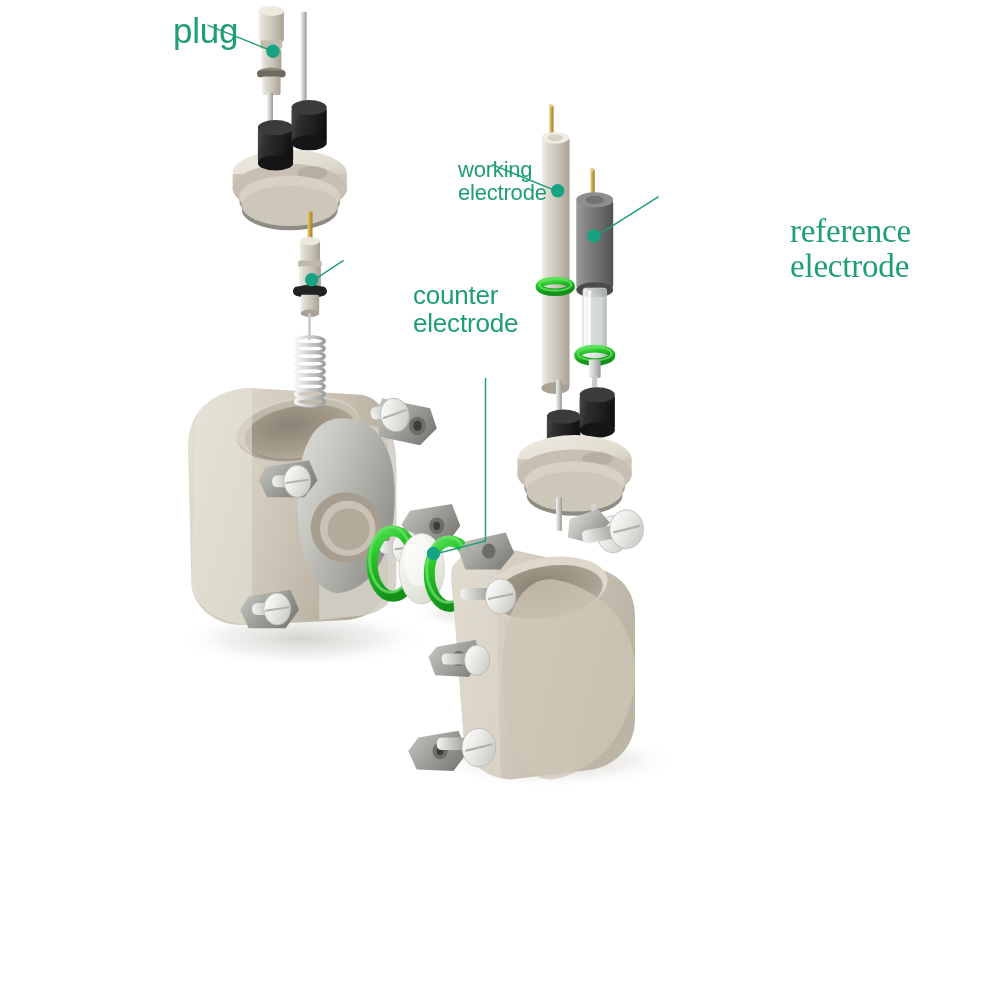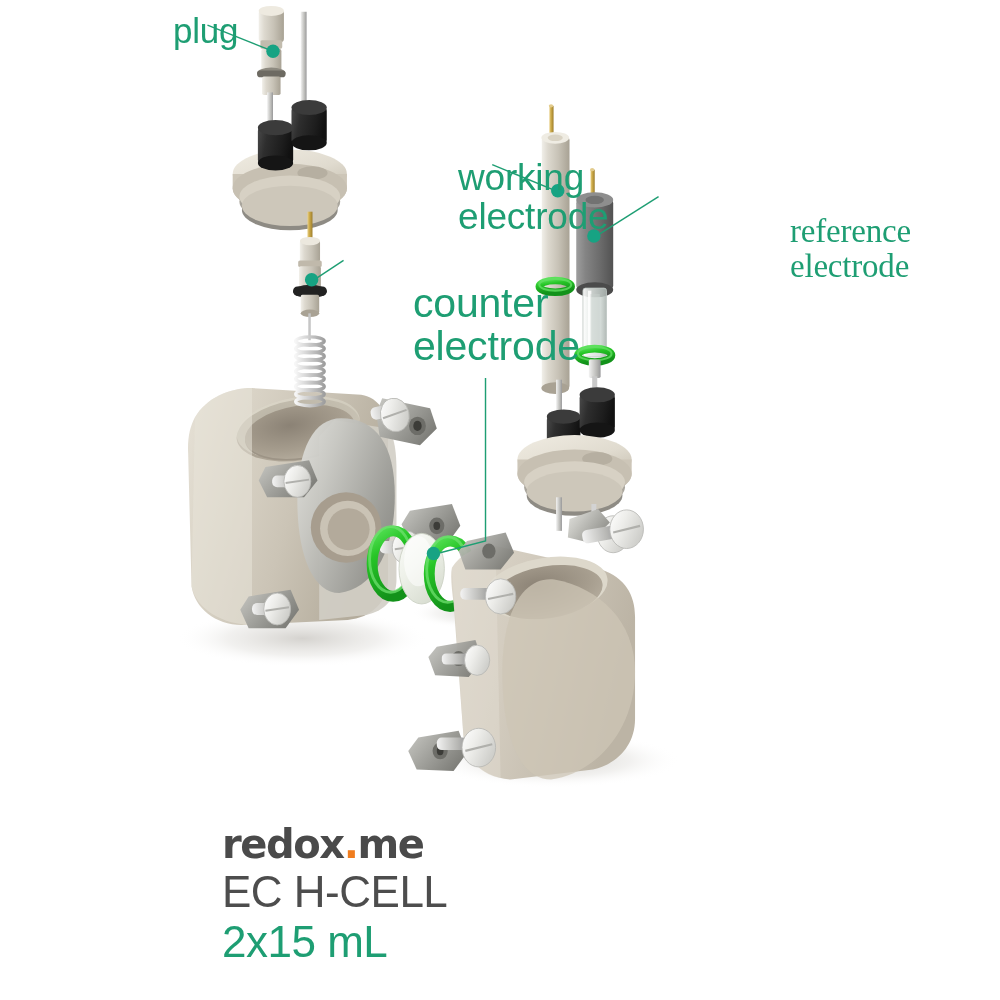--- a/index.html
+++ b/index.html
@@ -13,22 +13,22 @@
   .label {
     position:absolute;
     color:#1e9e73;
     font-family:"Liberation Sans", sans-serif;
     font-weight:400;
     line-height:1.06;
     white-space:pre;
     letter-spacing:-0.2px;
   }
   .lbl-plug      { left:173px;  top:12px;  font-size:35px; }
-  .lbl-working   { left:458px;  top:158px; font-size:37px; text-align:left; }
-  .lbl-counter   { left:413px;  top:282px; font-size:41px; }
+  .lbl-working   { left:458px;  top:158px; font-size:22px; text-align:left; }
+  .lbl-counter   { left:413px;  top:282px; font-size:26px; }
   .lbl-reference { left:790px;  top:214px; font-size:33px;font-family:Liberation Serif, serif; }
   .lbl-membrane  { left:444px;  top:408px; font-size:33px; }
 
   
   .brand-block { position:absolute; left:222px; top:824px; }
   .brand-logo {
     font-family:"DejaVu Sans", sans-serif;
     font-weight:700;
     font-size:40px;
     color:#4a4a4a;
@@ -449,19 +449,14 @@
   </svg>
 
   <div class="label lbl-plug">plug</div>
   <div class="label lbl-working">working
 electrode</div>
   <div class="label lbl-counter">counter
 electrode</div>
   <div class="label lbl-reference">reference
 electrode</div>
 
-  <div class="brand-block">
-    <div class="brand-logo"><span>redox</span><span class="dot">.</span><span>me</span></div>
-    <div class="brand-title">EC H-CELL</div>
-    <div class="brand-sub">2x15 mL</div>
-  </div>
 
 </div>
 
 </body></html>

